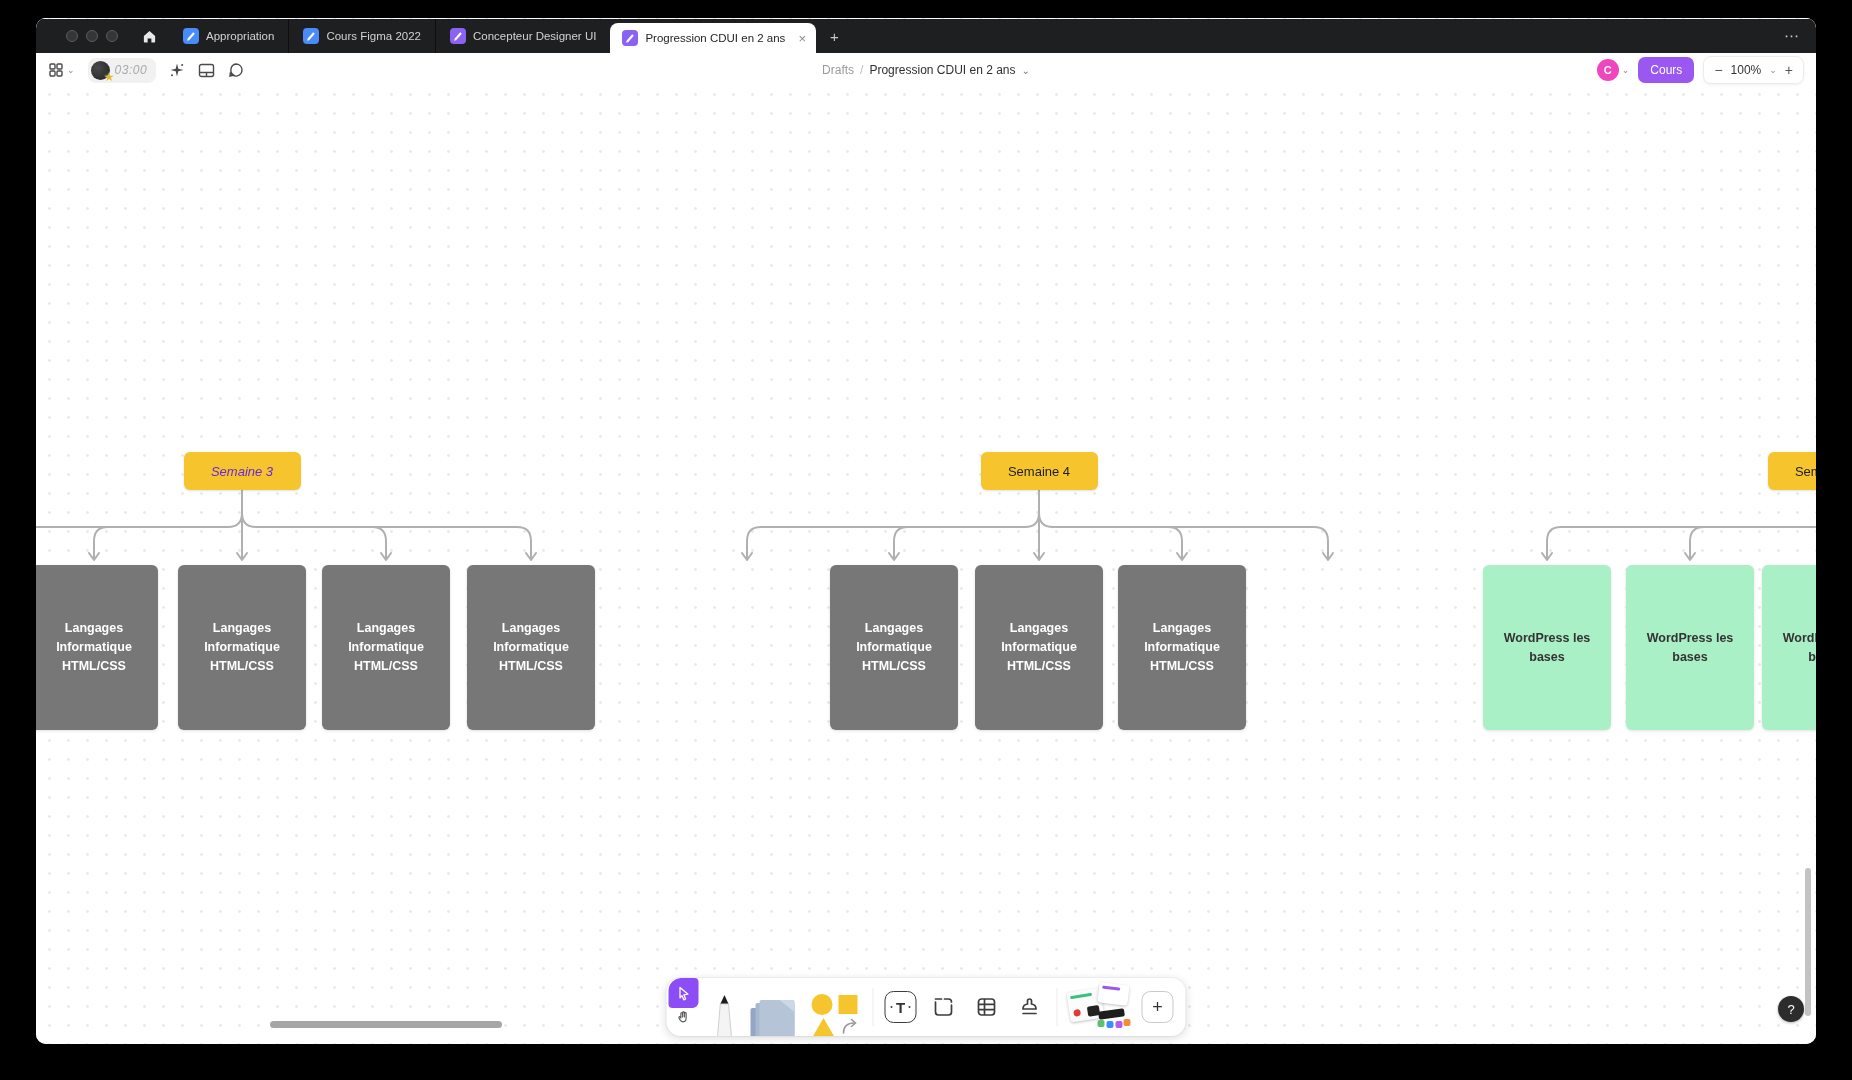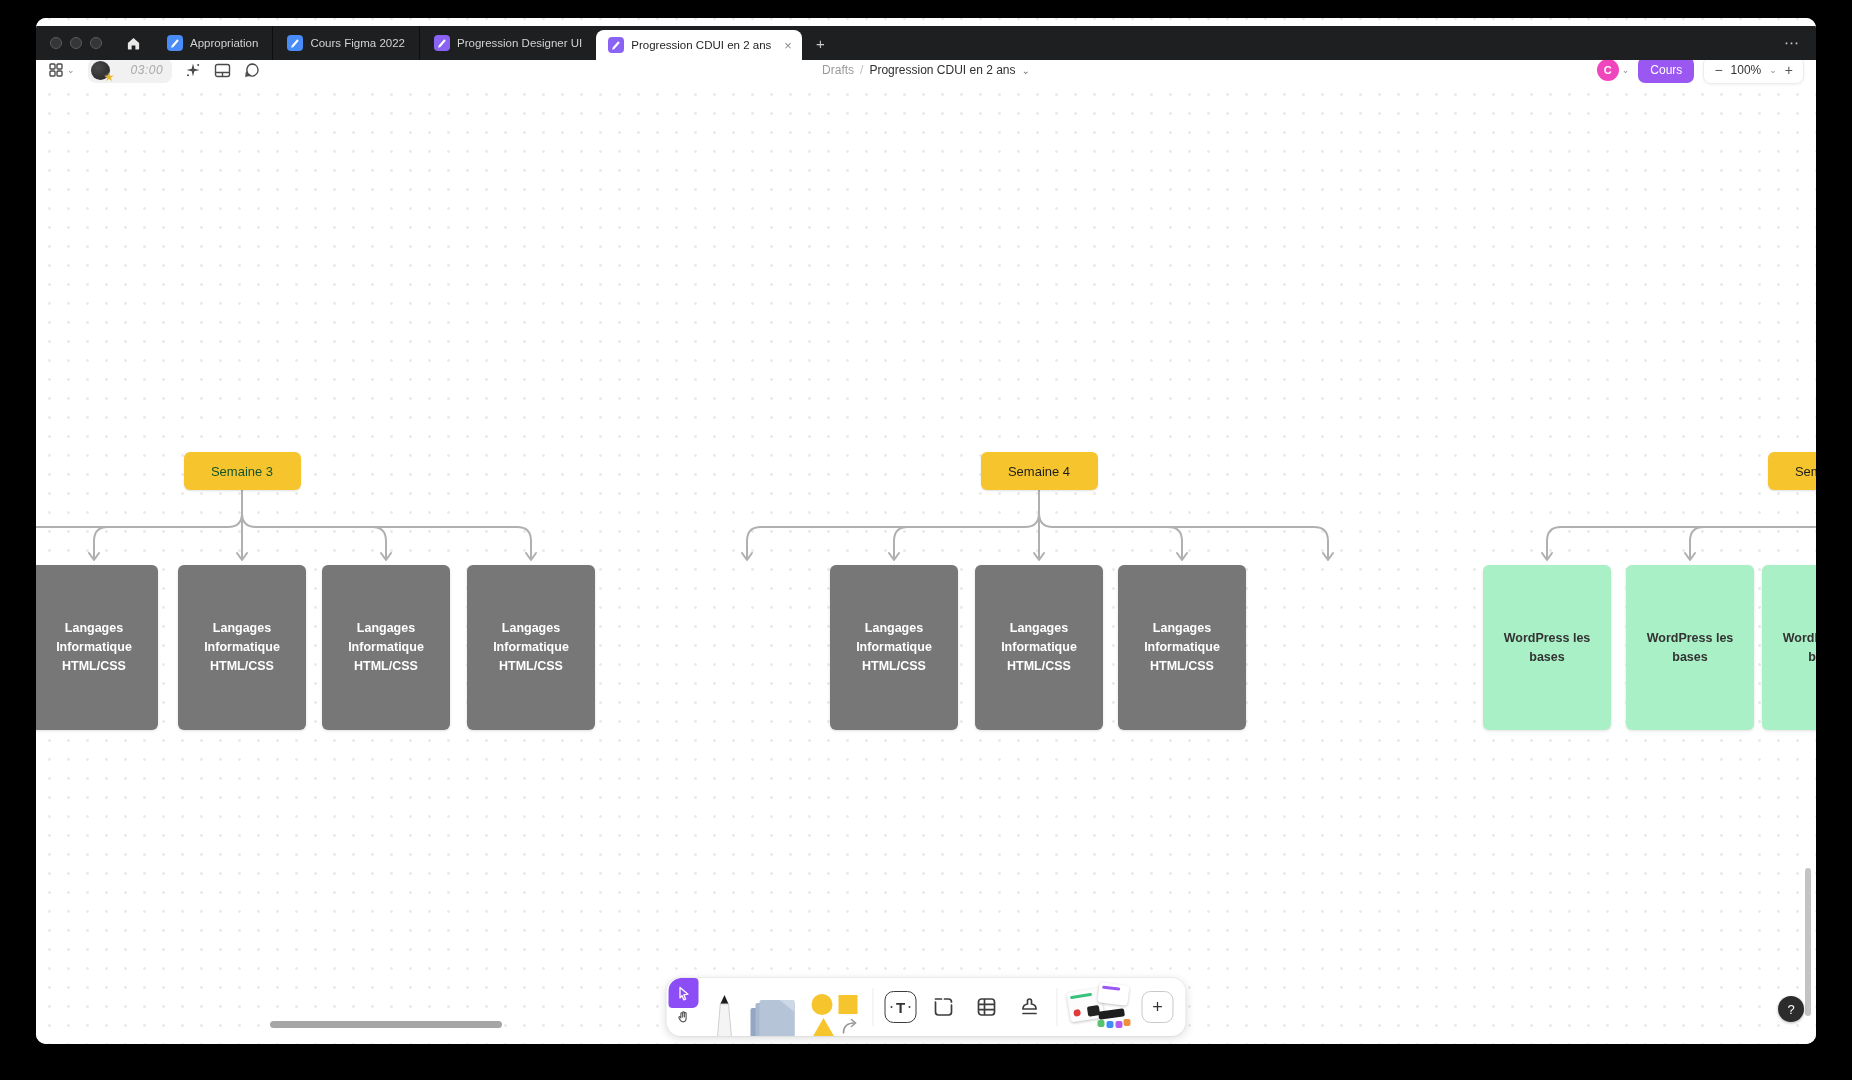--- a/index.html
+++ b/index.html
@@ -7,22 +7,22 @@
   body { background: #000; font-family: "Liberation Sans", sans-serif; position: relative; }
 
   
   .window {
     position: absolute; left: 36px; top: 18px; width: 1780px; height: 1026px;
     border-radius: 10px; overflow: hidden; background: #fff;
   }
 
   
   .chrome {
-    position: absolute; top: 8px; left: 0; right: 0; height: 34px;
-    background: #1e1f21; display: flex; align-items: stretch; z-index: 30;
+    position: absolute; top: 1px; left: 0; right: 0; height: 34px;
+    background: #1e1f21; display: flex; align-items: stretch; z-index: 30; padding-left: 16px;
   }
   .traffic { display: flex; align-items: center; gap: 8px; padding: 0 12px 0 14px; }
   .light { width: 12px; height: 12px; border-radius: 50%; background: #353638; border: 1px solid #5a5b5e; }
   .home-btn { display: flex; align-items: center; padding: 0 12px; color: #e8e8e8; }
   .tabs { display: flex; align-items: stretch; }
   .tab {
     display: flex; align-items: center; gap: 7px; padding: 0 14px;
     color: #d2d2d2; font-size: 11.5px; white-space: nowrap; position: relative;
     border-left: 1px solid #0e0e0f;
   }
@@ -46,21 +46,21 @@
   .tb-left { display: flex; align-items: center; gap: 13px; }
   .board-menu { display: flex; align-items: center; gap: 3px; color: #4a4a4a; }
   .timer {
     display: flex; align-items: center; gap: 5px; background: #f1f1f1;
     border-radius: 8px; height: 25px; padding: 0 9px 0 3px;
   }
   .timer-avatar { width: 19px; height: 19px; border-radius: 50%;
     background: radial-gradient(circle at 35% 35%, #4a4a4c, #222); position: relative; }
   .timer-star { position: absolute; right: -5px; bottom: -3px; color: #e5b62e; font-size: 12px; line-height: 1;
     text-shadow: 0 0 2px rgba(255,255,255,.8); }
-  .timer-text { color: #a9a9a9; font-size: 12px; font-style: italic; letter-spacing: .5px; margin-left: 16px; }
+  .timer-text { color: #a9a9a9; font-size: 12px; font-style: italic; letter-spacing: .5px; }
   .tb-icon { color: #4a4a4a; display: flex; align-items: center; }
 
   .breadcrumb {
     position: absolute; left: 50%; top: 0; height: 36px; transform: translateX(-50%);
     display: flex; align-items: center; gap: 6px; font-size: 12px;
   }
   .bc-root { color: #9a9a9a; }
   .bc-sep { color: #bdbdbd; }
   .bc-title { color: #2f2f2f; }
   .bc-chev { color: #7a7a7a; font-size: 10px; margin-top: 1px; }
@@ -155,21 +155,21 @@
 </style>
 </head>
 <body>
 
 <div class="window">
 
   <div class="canvas" id="canvas">
     <svg class="connector-svg" id="connectors" width="1780" height="1026" viewBox="0 0 1780 1026">
         <path d="M 192 509 L -90 509 M 206 472 L 206 495 Q 206 509 192 509 L 72 509 Q 58 509 58 523 L 58 542 M 53 535 L 58 542 L 63 535 M 206 472 L 206 542 M 201 535 L 206 542 L 211 535 M 206 472 L 206 495 Q 206 509 220 509 L 336 509 Q 350 509 350 523 L 350 542 M 345 535 L 350 542 L 355 535 M 206 472 L 206 495 Q 206 509 220 509 L 481 509 Q 495 509 495 523 L 495 542 M 490 535 L 495 542 L 500 535 M 1003 472 L 1003 495 Q 1003 509 989 509 L 725 509 Q 711 509 711 523 L 711 542 M 706 535 L 711 542 L 716 535 M 1003 472 L 1003 495 Q 1003 509 989 509 L 872 509 Q 858 509 858 523 L 858 542 M 853 535 L 858 542 L 863 535 M 1003 472 L 1003 542 M 998 535 L 1003 542 L 1008 535 M 1003 472 L 1003 495 Q 1003 509 1017 509 L 1132 509 Q 1146 509 1146 523 L 1146 542 M 1141 535 L 1146 542 L 1151 535 M 1003 472 L 1003 495 Q 1003 509 1017 509 L 1278 509 Q 1292 509 1292 523 L 1292 542 M 1287 535 L 1292 542 L 1297 535 M 1790 472 L 1790 495 Q 1790 509 1776 509 L 1525 509 Q 1511 509 1511 523 L 1511 542 M 1506 535 L 1511 542 L 1516 535 M 1790 472 L 1790 495 Q 1790 509 1776 509 L 1668 509 Q 1654 509 1654 523 L 1654 542 M 1649 535 L 1654 542 L 1659 535 M 1790 472 L 1790 542 M 1785 535 L 1790 542 L 1795 535 " fill="none" stroke="#b0b0b0" stroke-width="2" stroke-linecap="round" stroke-linejoin="round"></path>
       </svg>
-  <div class="node-header" style="left: 147.5px; top: 434px; background: rgb(246, 197, 46); color: #14532d;">Semaine 3</div>
+  <div class="node-header" style="left: 147.5px; top: 434px; background: rgb(246, 197, 46); color: #6d28d9; font-style: italic;">Semaine 3</div>
       <div class="node-card" style="left: -6px; top: 547px; width: 128px; height: 165px; background: rgb(119, 119, 119); color: rgb(255, 255, 255);">
         <div>Langages</div>
         <div>Informatique</div>
         <div>HTML/CSS</div>
       </div>
       <div class="node-card" style="left: 142px; top: 547px; width: 128px; height: 165px; background: rgb(119, 119, 119); color: rgb(255, 255, 255);">
         <div>Langages</div>
         <div>Informatique</div>
         <div>HTML/CSS</div>
       </div>
@@ -238,21 +238,21 @@
             </svg>
           </span>
           <span class="tab-label">Cours Figma 2022</span>
         </div>
         <div class="tab">
           <span class="tab-ic" style="background:#8a63f5">
             <svg viewBox="0 0 16 16">
               <path d="M4.5 10.8 L10.2 4.3 L11.8 5.8 L6.1 12.3 Z M4.1 12.8 L6 12 L4.6 10.7 Z" fill="#fff"></path>
             </svg>
           </span>
-          <span class="tab-label">Progression Designer UI</span>
+          <span class="tab-label">Concepteur Designer UI</span>
         </div>
         <div class="tab active">
           <span class="tab-ic" style="background:#8a63f5">
             <svg viewBox="0 0 16 16">
               <path d="M4.5 10.8 L10.2 4.3 L11.8 5.8 L6.1 12.3 Z M4.1 12.8 L6 12 L4.6 10.7 Z" fill="#fff"></path>
             </svg>
           </span>
           <span class="tab-label">Progression CDUI en 2 ans</span>
           <span class="tab-close">×</span>
         </div>

